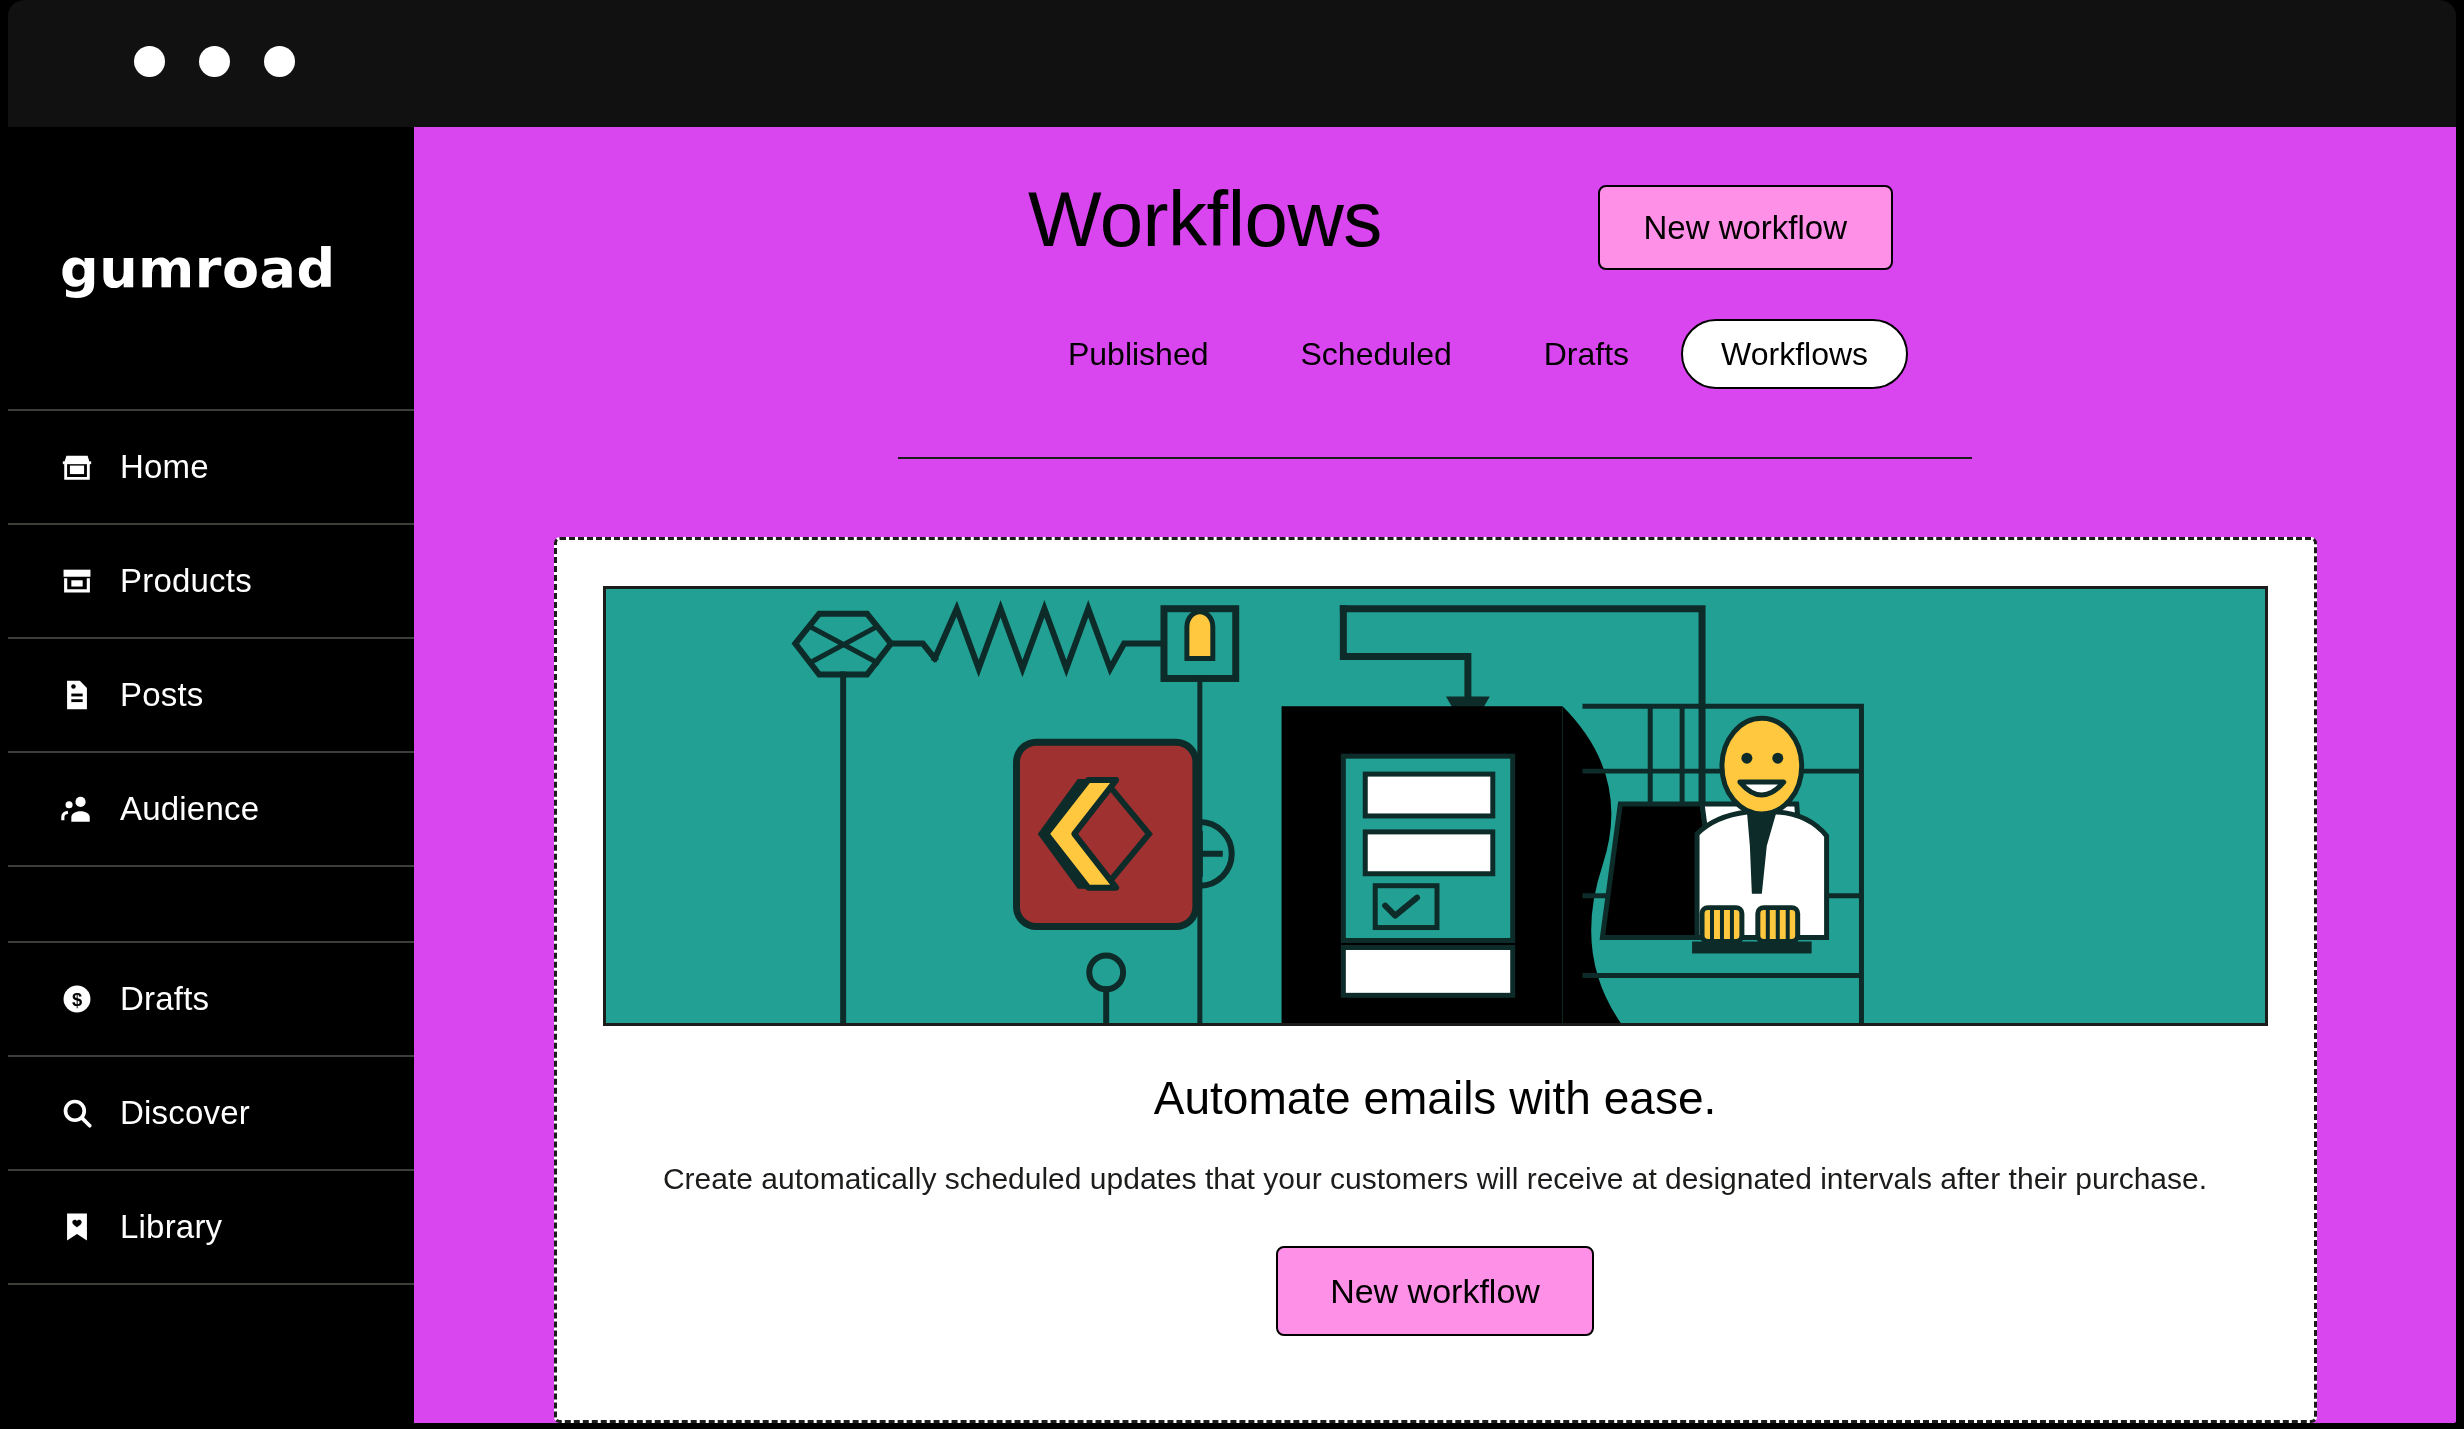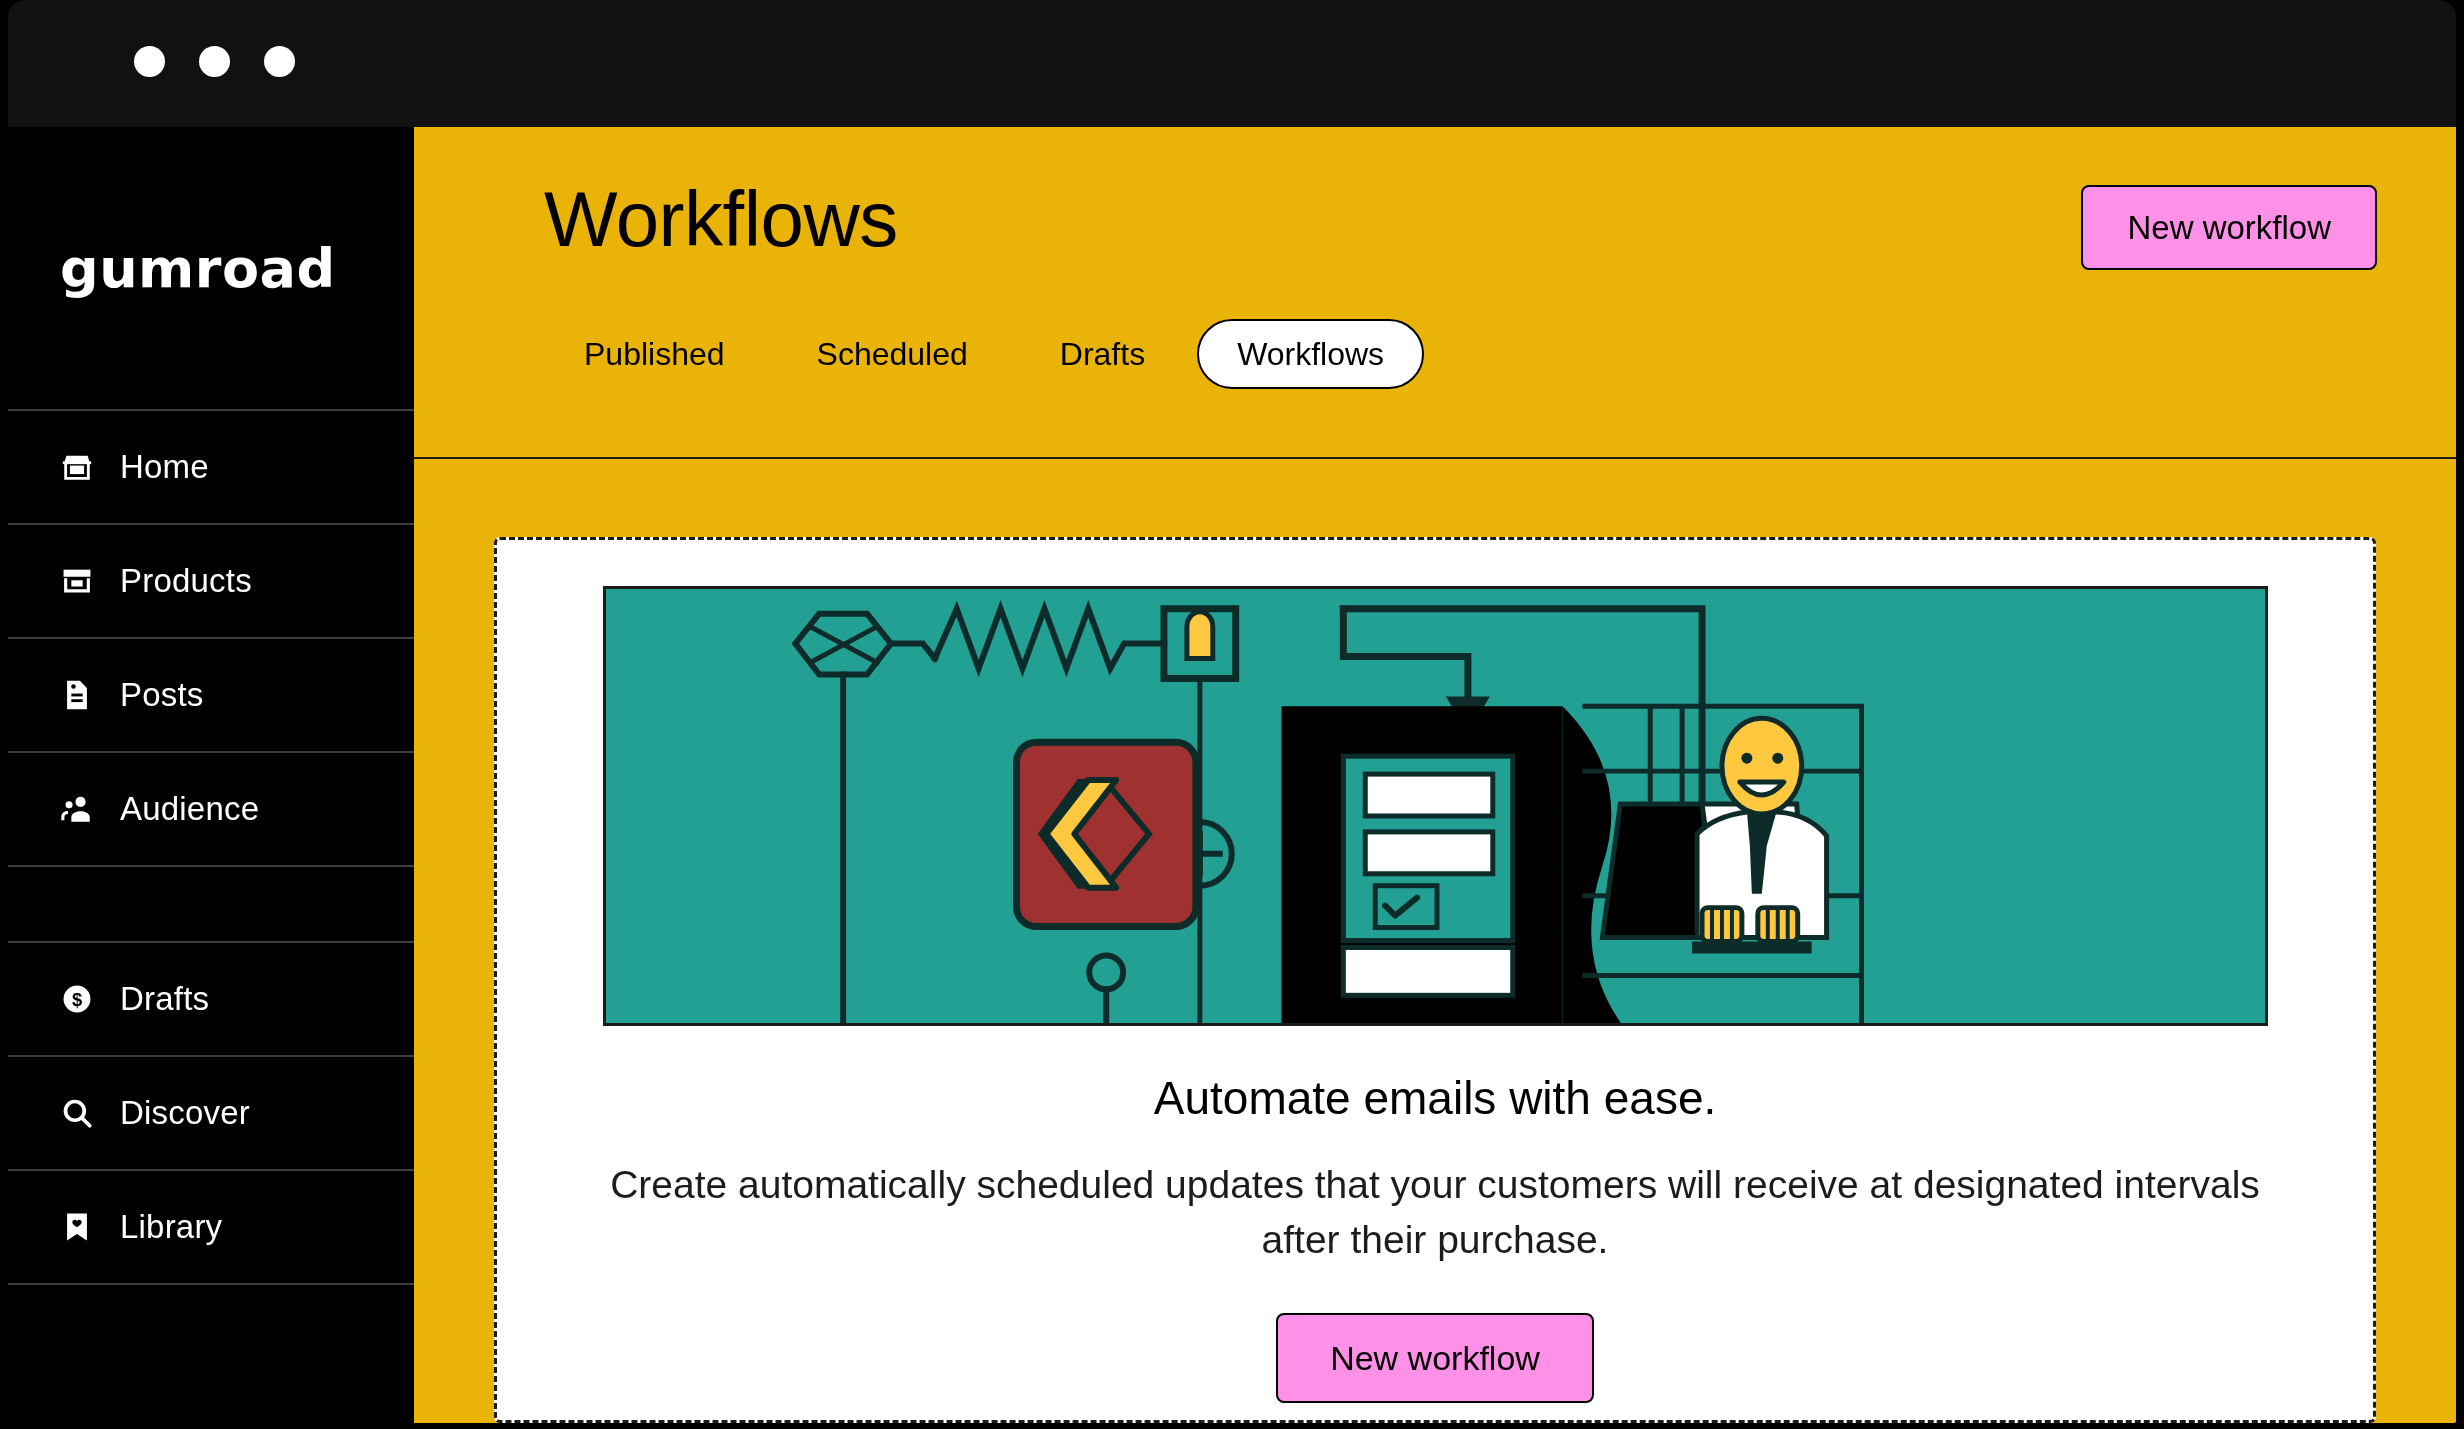--- a/index.html
+++ b/index.html
@@ -115,25 +115,26 @@
 
   .nav-spacer {
     height: 76px;
     flex: 0 0 76px;
     border-bottom: 2px solid #3d3d3a;
   }
 
   
   #main {
     flex: 1 1 auto;
-    background: #eab308;
+    background: #d946ef;
     display: flex;
     flex-direction: column;
     overflow: hidden;
     position: relative;
+    align-items: center;
   }
 
   #page-header {
     position: relative;
     padding: 50px 64px 0 130px;
     border-bottom: 2px solid #1c1c1a;
     flex: 0 0 auto;
     height: 332px;
   }
 
@@ -215,21 +216,21 @@
     margin-top: 45px;
     font-size: 46px;
     color: #000000;
     font-weight: 400;
     text-align: center;
     line-height: 1.2;
   }
 
   #empty-desc {
     margin-top: 32px;
-    font-size: 39px;
+    font-size: 30px;
     color: #1c1c1a;
     text-align: center;
     line-height: 1.4;
     max-width: 1700px;
   }
 
   #new-workflow-cta {
     margin-top: 46px;
     background: #ff90e8;
     border: 2px solid #000000;

